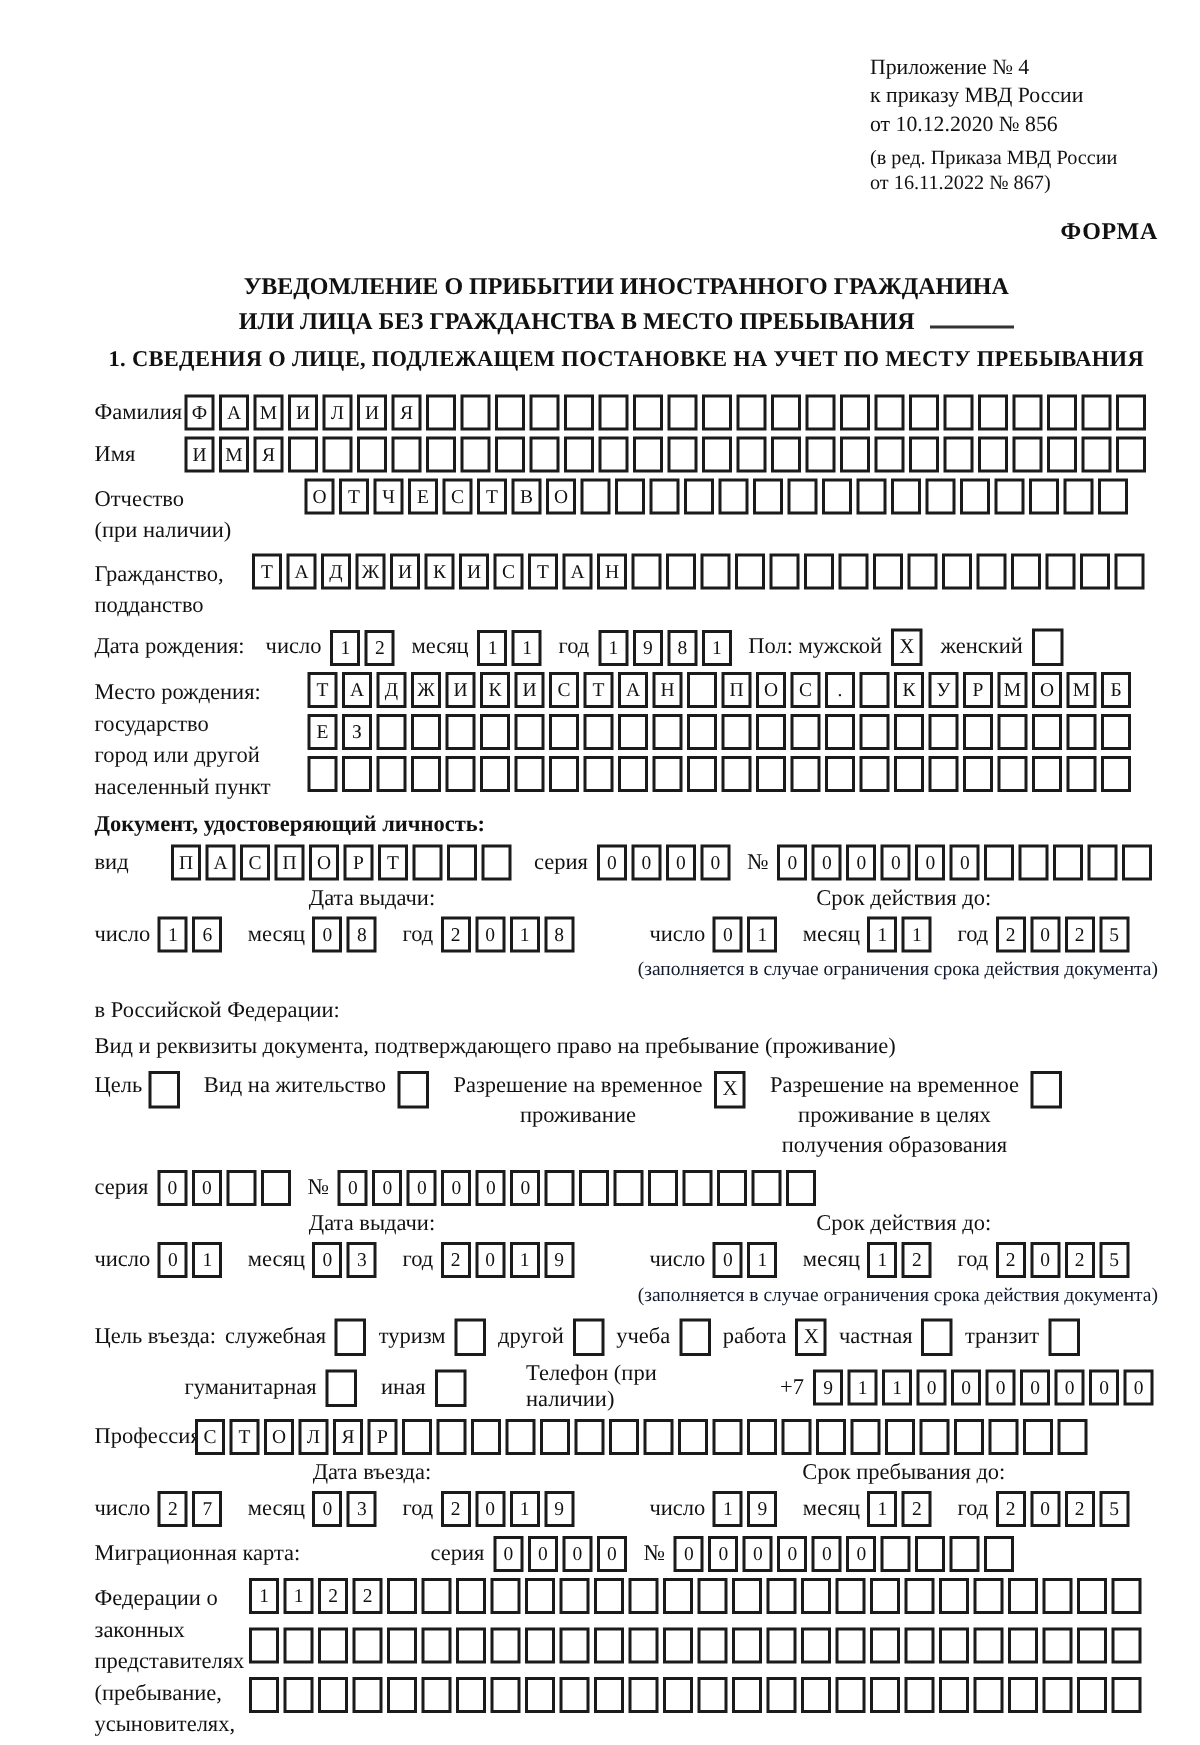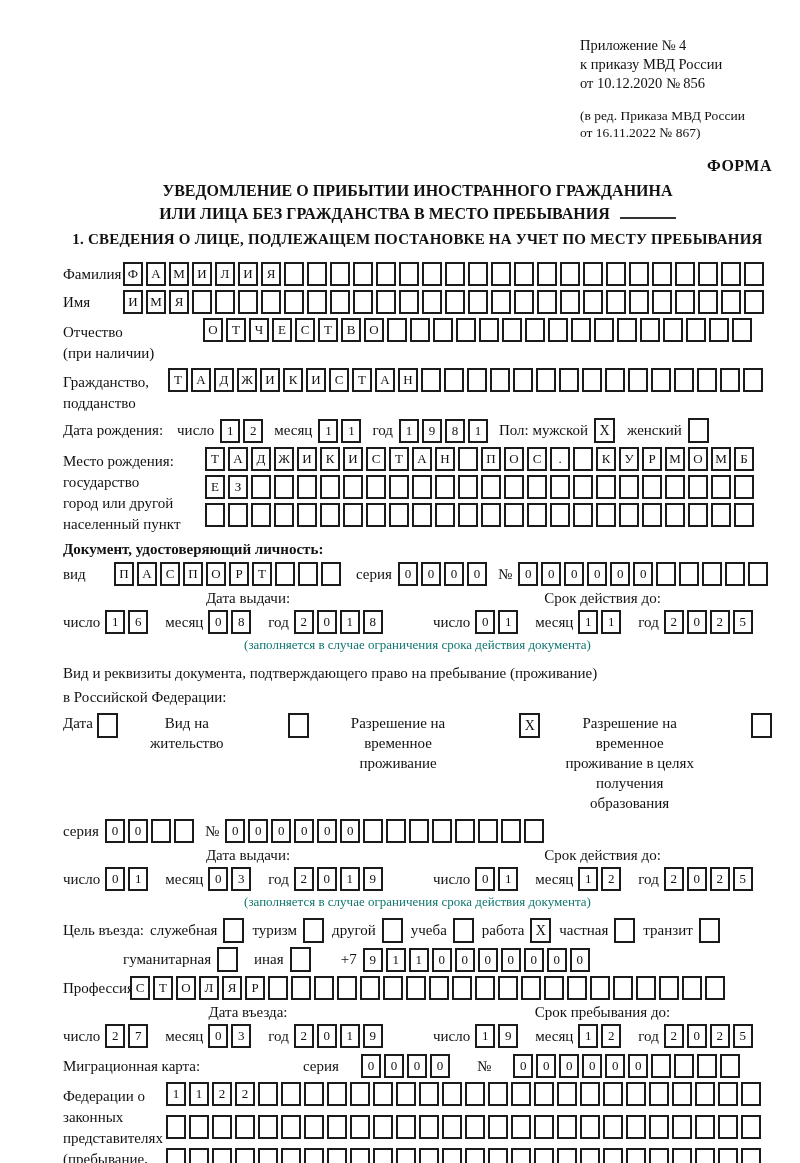--- a/index.html
+++ b/index.html
@@ -3,56 +3,56 @@
 <meta charset="utf-8">
 <style>
   html,body{margin:0;padding:0;}
   body{
     width:800px;height:1163px;overflow:hidden;background:#ffffff;color:#111;
     font-family:"Liberation Serif","DejaVu Serif",serif;font-size:15px;
   }
   .page{padding:36px 28px 0 63px;}
   
   .annex{margin-left:517px;line-height:19px;font-size:14.5px;}
-  .annex-note{margin-left:517px;line-height:17px;font-size:13.5px;margin-top:14px;}
+  .annex-note{margin-left:517px;line-height:17px;font-size:13.5px;margin-top:3px;}
   .form-word{text-align:right;font-weight:bold;font-size:16px;margin-top:16px;letter-spacing:.5px;}
-  .title{:;text-align:center;font-weight:bold;font-size:16px;line-height:23px;margin-top:4px;}
+  .title{:;text-align:center;font-weight:bold;font-size:16px;line-height:23px;margin-top:16px;}
   .blank-line{display:inline-block;width:56px;border-bottom:2px solid #333;height:12px;margin-left:10px;}
   .section-title{text-align:center;font-weight:bold;font-size:15px;margin-top:6px;margin-bottom:14px;letter-spacing:.2px;}
   
   .row{display:flex;align-items:flex-start;margin-bottom:4px;}
   .lbl{padding-top:4px;flex:0 0 auto;}
   .lbl2{line-height:21px;padding-top:4px;flex:0 0 auto;}
   .w60{width:60px;}  .w140{width:140px;} .w105{width:105px;} .w142{width:142px;}
   .w45{width:45px;}  .w67{width:67px;}  .w83{width:83px;}
   .boxes{display:flex;flex:0 0 auto;}
   .cbox{
     flex:0 0 auto;width:16px;height:20px;border:2px solid #1b1b1b;margin-right:3px;
     text-align:center;font-size:13px;line-height:20px;background:#fff;
   }
   .chk{
     flex:0 0 auto;display:inline-block;width:17px;height:21px;border:2px solid #1b1b1b;
     text-align:center;font-size:14px;line-height:21px;vertical-align:middle;background:#fff;
   }
   .inline-row{display:flex;align-items:center;margin-bottom:4px;}
   .inline-row .t{margin-right:6px;}
-  .gap8{margin-left:8px;} .gap12{margin-left:12px;} .gap16{margin-left:16px;gap:40px;} .gap30{margin-left:30px;} .gap40{margin-left:40px;}
+  .gap8{margin-left:8px;} .gap12{margin-left:12px;} .gap16{margin-left:16px;} .gap30{margin-left:30px;} .gap40{margin-left:40px;}
   .stack{display:flex;flex-direction:column;}
   .stack .boxes{margin-bottom:4px;}
   .stack-wide .boxes{margin-bottom:9px;}
   .center-bold{text-align:left;font-weight:bold;font-size:15px;margin:6px 0 4px 0;}
   
   .dates{display:flex;margin-bottom:0;}
   .dcol-left{width:370px;}
   .dcol-right{flex:1;}
   .dtitle{text-align:center;margin-bottom:3px;}
   .dfields{display:flex;align-items:center;}
   .dfields .t{margin:0 5px 0 0;}
   .dfields .grp{display:flex;align-items:center;margin-right:14px;}
-  .footnote{text-align:center;font-size:13px;margin:3px 0 8px 0;color:#0f766e;}
+  .footnote{text-align:right;font-size:13px;margin:3px 0 8px 0;color:#0f172a;}
   .intro{line-height:24px;}
   
   .opts{display:flex;align-items:flex-start;margin:4px 0 6px 0;}
   .opt{display:flex;align-items:flex-start;}
   .opt .ol{text-align:center;line-height:20px;}
   .opt .chk{margin-left:8px;}
 </style>
 </head>
 <body>
 
@@ -405,26 +405,26 @@
             <span class="cbox">2</span>
             <span class="cbox">0</span>
             <span class="cbox">2</span>
             <span class="cbox">5</span>
           </span>
       </div>
     </div>
   </div>
   <div class="footnote">(заполняется в случае ограничения срока действия документа)</div>
 
+  <div class="intro">в Российской Федерации:</div>
   <div class="intro">Вид и реквизиты документа, подтверждающего право на пребывание (проживание)</div>
-  <div class="intro">в Российской Федерации:</div>
 
   <div class="opts">
     <div class="opt">
-      <span class="ol">Дата</span>
+      <span class="ol">Цель</span>
       <span class="chk" style="margin-left:4px;"></span>
     </div>
     <div class="opt gap16">
       <span class="ol">Вид на жительство</span>
       <span class="chk"></span>
     </div>
     <div class="opt gap16">
       <span class="ol">
         <span>Разрешение на временное</span><br>
         <span>проживание</span>
@@ -532,20 +532,21 @@
     <span class="chk"></span>
     <span class="t gap8">транзит</span>
     <span class="chk"></span>
   </div>
 
   <div class="inline-row" style="margin-left:60px;">
     <span class="t">гуманитарная</span>
     <span class="chk"></span>
     <span class="t gap16">иная</span>
     <span class="chk"></span>
+    <span class="t gap40">Телефон (при наличии)</span>
     <span class="t gap30">+7</span>
     <span class="boxes">
         <span class="cbox">9</span>
         <span class="cbox">1</span>
         <span class="cbox">1</span>
         <span class="cbox">0</span>
         <span class="cbox">0</span>
         <span class="cbox">0</span>
         <span class="cbox">0</span>
         <span class="cbox">0</span>
@@ -626,21 +627,21 @@
         <span class="boxes">
             <span class="cbox">2</span>
             <span class="cbox">0</span>
             <span class="cbox">2</span>
             <span class="cbox">5</span>
           </span>
       </div>
     </div>
   </div>
 
-  <div class="inline-row" style="margin-top:6px;gap:16px;">
+  <div class="inline-row" style="margin-top:6px;">
     <span class="t" style="width:218px;">Миграционная карта:</span>
     <span class="t">серия</span>
     <span class="boxes">
         <span class="cbox">0</span>
         <span class="cbox">0</span>
         <span class="cbox">0</span>
         <span class="cbox">0</span>
       </span>
     <span class="t gap8">№</span>
     <span class="boxes">

